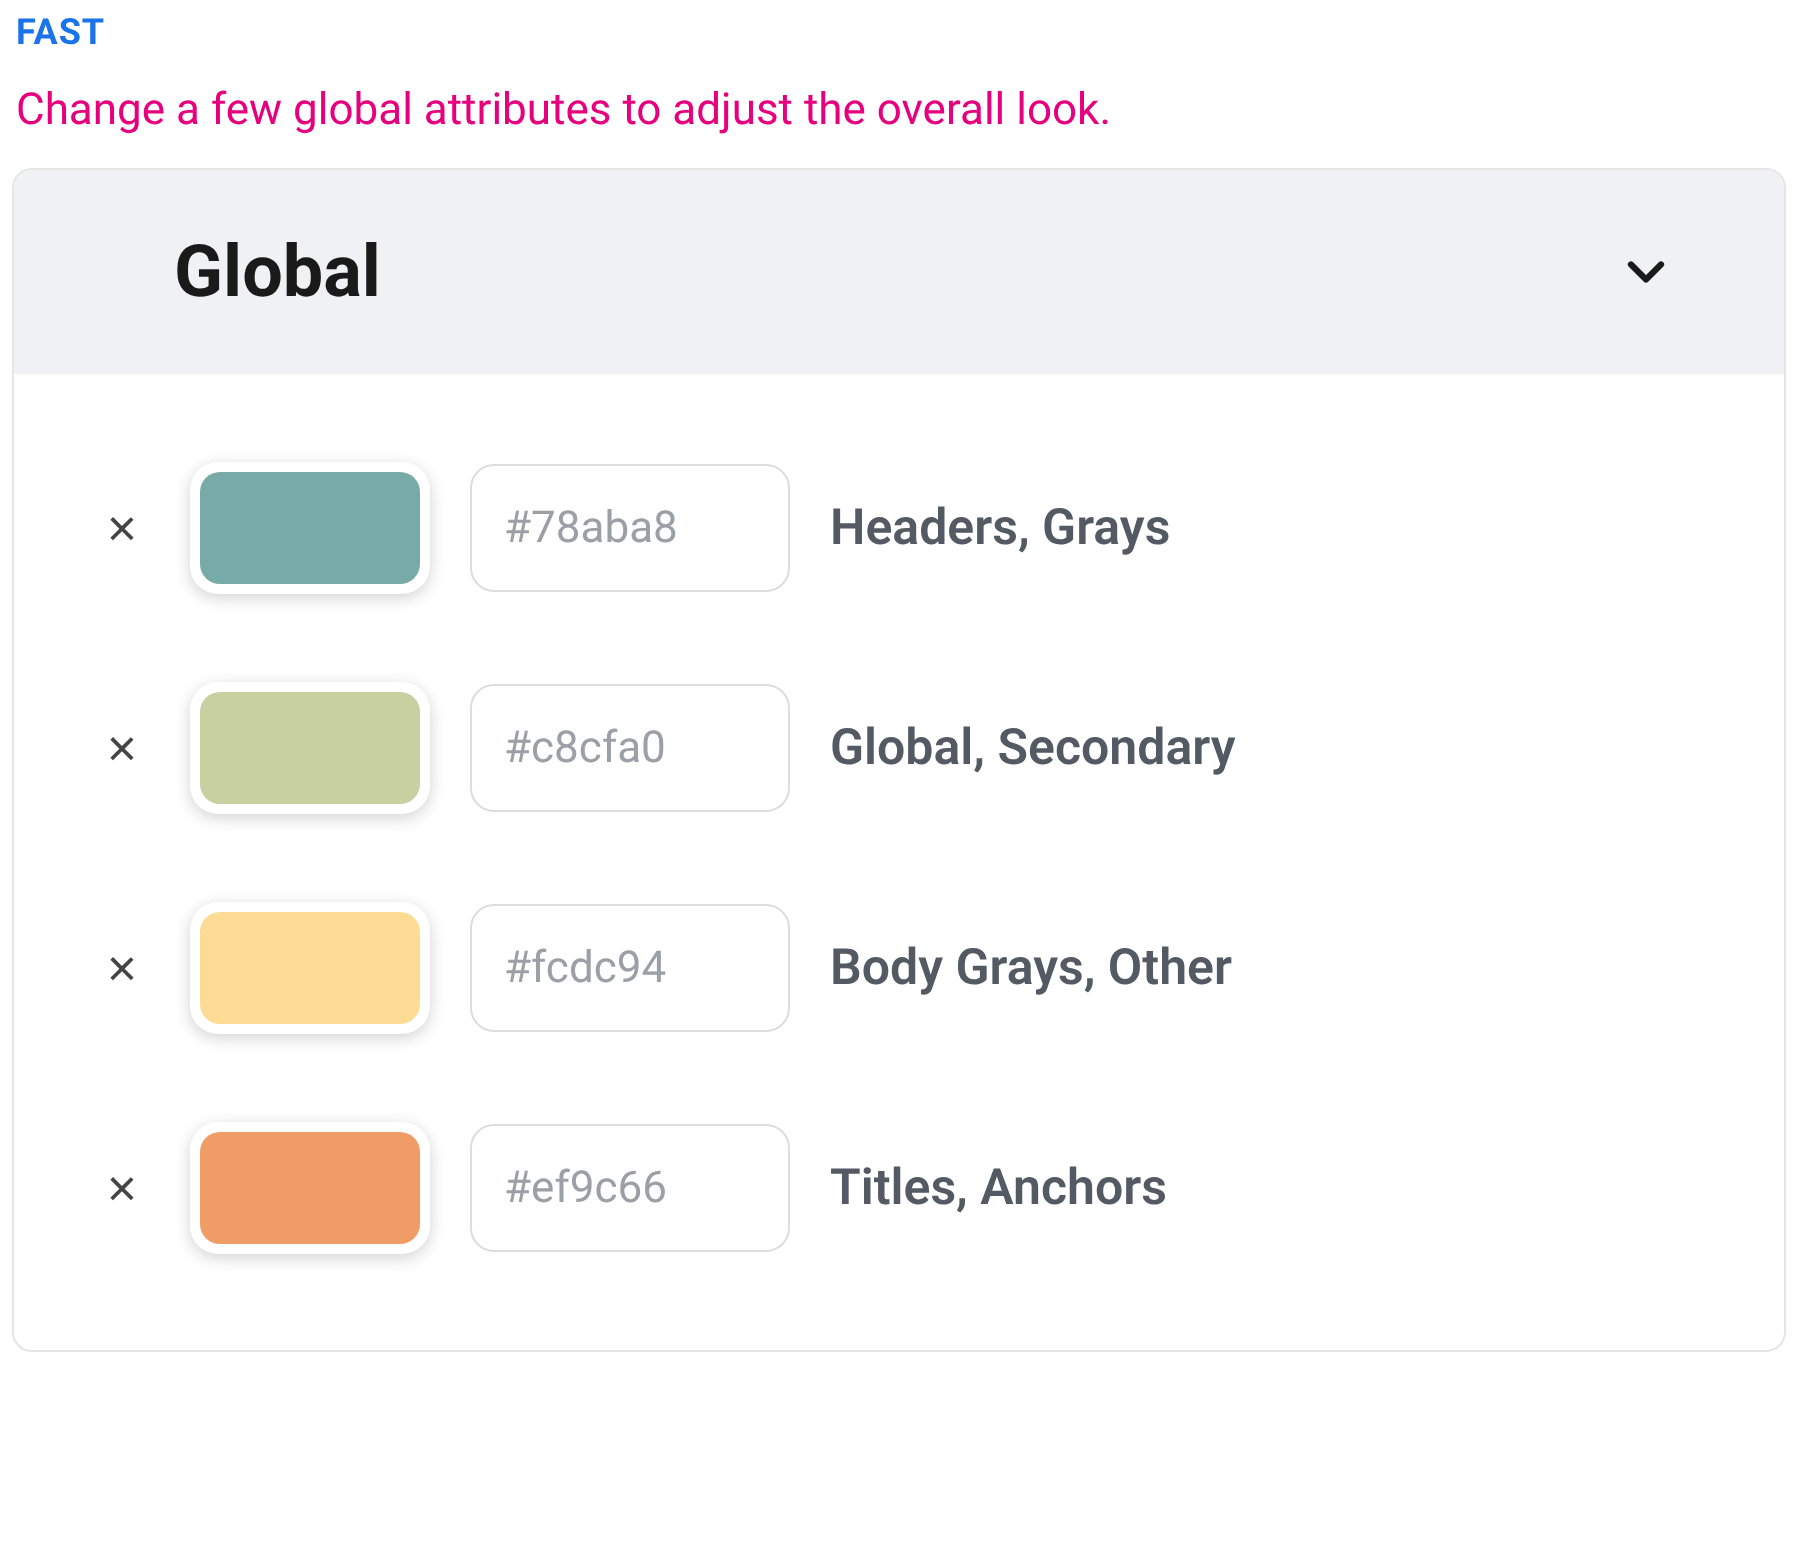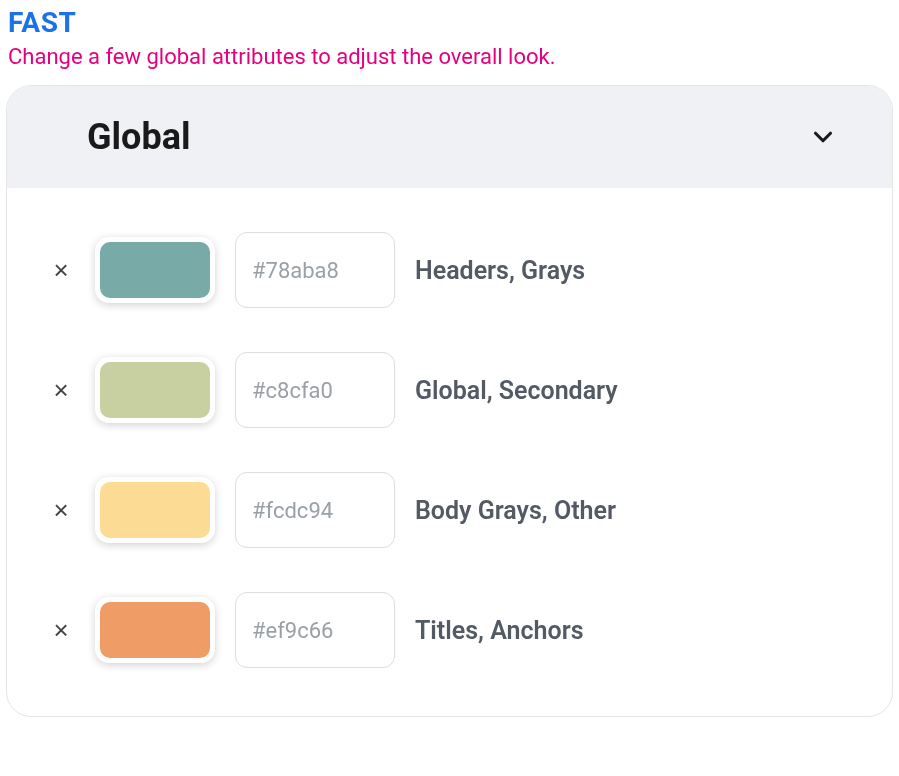--- a/index.html
+++ b/index.html
@@ -6,32 +6,32 @@
   body {
     margin: 0;
     padding: 6px;
     font-family: -apple-system, BlinkMacSystemFont, "Segoe UI", Roboto, Helvetica, Arial, sans-serif;
     background: #fff;
     width: 899px;
   }
   .tag-label {
     color: #1a73e8;
     font-weight: 700;
-    font-size: 28px;
+    font-size: 18px;
     letter-spacing: 0.5px;
     margin: 0 0 2px 2px;
   }
   .subtitle {
     color: #e6007e;
     font-size: 22px;
-    margin: 5px 0 16px 2px;
+    margin: 16px 0 16px 2px;
   }
   .panel {
     border: 1px solid #e5e5e5;
-    border-radius: 25px;
+    border-radius: 10px;
     overflow: hidden;
     background: #fff;
   }
   .panel-header {
     background: #f0f1f4;
     display: flex;
     align-items: center;
     justify-content: space-between;
     padding: 30px 48px 30px 80px;
   }
@@ -76,21 +76,21 @@
     background: #fff;
     box-shadow: 0 2px 8px rgba(0,0,0,0.18);
     display: flex;
   }
   .swatch {
     flex: 1;
     border-radius: 10px;
   }
   .hex-input {
     width: 160px;
-    height: 76px;
+    height: 64px;
     border: 1px solid #ddd;
     border-radius: 12px;
     font-size: 22px;
     color: #9aa0a6;
     padding: 0 16px;
     font-family: inherit;
     background: #fff;
   }
   .row-label {
     font-size: 25px;

